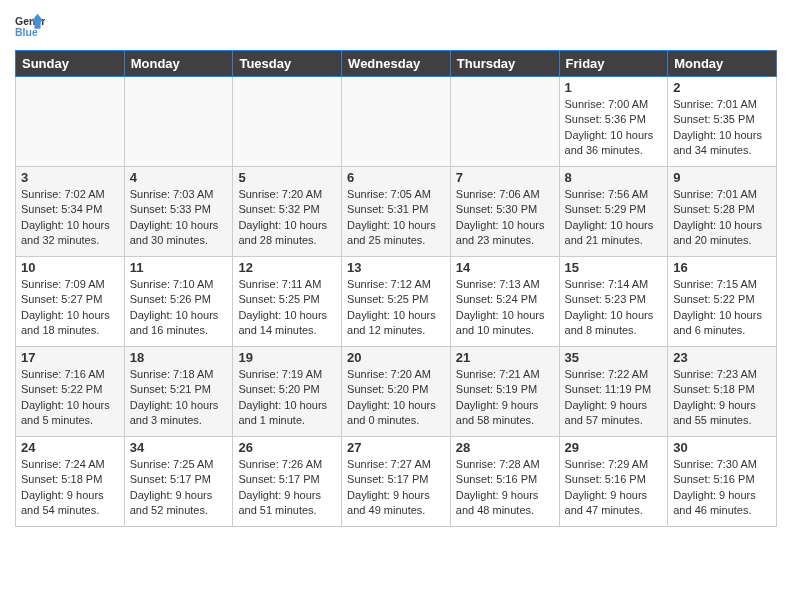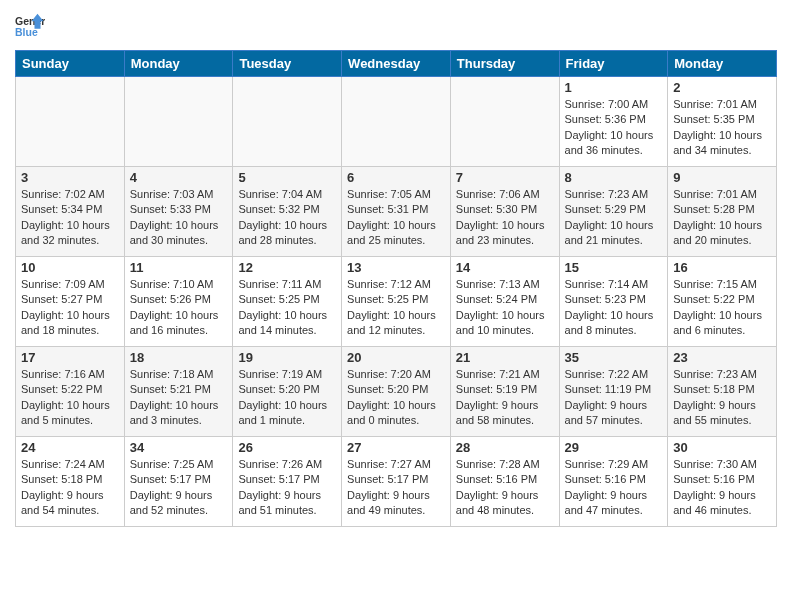--- a/index.html
+++ b/index.html
@@ -5,21 +5,21 @@
     * { box-sizing: border-box; margin: 0; padding: 0; }
     body { font-family: Arial, sans-serif; background: #fff; width: 792px; min-height: 612px; }
     .container { width: 792px; padding: 10px 15px; }
     .header { display: flex; justify-content: space-between; align-items: flex-start; margin-bottom: 10px; }
     .logo { display: flex; align-items: center; }
     .logo-icon { width: 30px; height: 30px; margin-right: 4px; }
     .title-block { text-align: right; }
     .month-title { font-size: 36px; font-weight: bold; color: #333; }
     .location { font-size: 16px; color: #555; }
     table { width: 100%; border-collapse: collapse; }
-    th { background-color: #0369a1; color: white; text-align: left; padding: 5px 6px; font-size: 13px; font-weight: bold; border: 1px solid #3a7bc8; }
+    th { background-color: #404040; color: white; text-align: left; padding: 5px 6px; font-size: 13px; font-weight: bold; border: 1px solid #3a7bc8; }
     td { border: 1px solid #ccc; vertical-align: top; padding: 3px 5px; font-size: 11px; color: #333; width: 14.28%; min-height: 80px; }
     .day-num { font-size: 13px; font-weight: bold; display: block; margin-bottom: 2px; }
     .day-detail { font-size: 11px; line-height: 1.4; color: #333; }
     .empty { background: #f9f9f9; }
     tr td { height: 90px; }
     .row-alt td { background-color: #f5f5f5; }
   </style>
 </head>
 <body>
 
@@ -86,39 +86,39 @@
 Daylight: 10 hours and 32 minutes.</div>
           </td>
           <td>
             <span class="day-num">4</span>
             <div class="day-detail">Sunrise: 7:03 AM
 Sunset: 5:33 PM
 Daylight: 10 hours and 30 minutes.</div>
           </td>
           <td>
             <span class="day-num">5</span>
-            <div class="day-detail">Sunrise: 7:04 AM
+            <div class="day-detail">Sunrise: 7:20 AM
 Sunset: 5:32 PM
 Daylight: 10 hours and 28 minutes.</div>
           </td>
           <td>
             <span class="day-num">6</span>
             <div class="day-detail">Sunrise: 7:05 AM
 Sunset: 5:31 PM
 Daylight: 10 hours and 25 minutes.</div>
           </td>
           <td>
             <span class="day-num">7</span>
             <div class="day-detail">Sunrise: 7:06 AM
 Sunset: 5:30 PM
 Daylight: 10 hours and 23 minutes.</div>
           </td>
           <td>
             <span class="day-num">8</span>
-            <div class="day-detail">Sunrise: 7:23 AM
+            <div class="day-detail">Sunrise: 7:56 AM
 Sunset: 5:29 PM
 Daylight: 10 hours and 21 minutes.</div>
           </td>
           <td>
             <span class="day-num">9</span>
             <div class="day-detail">Sunrise: 7:01 AM
 Sunset: 5:28 PM
 Daylight: 10 hours and 20 minutes.</div>
           </td>
         </tr>

